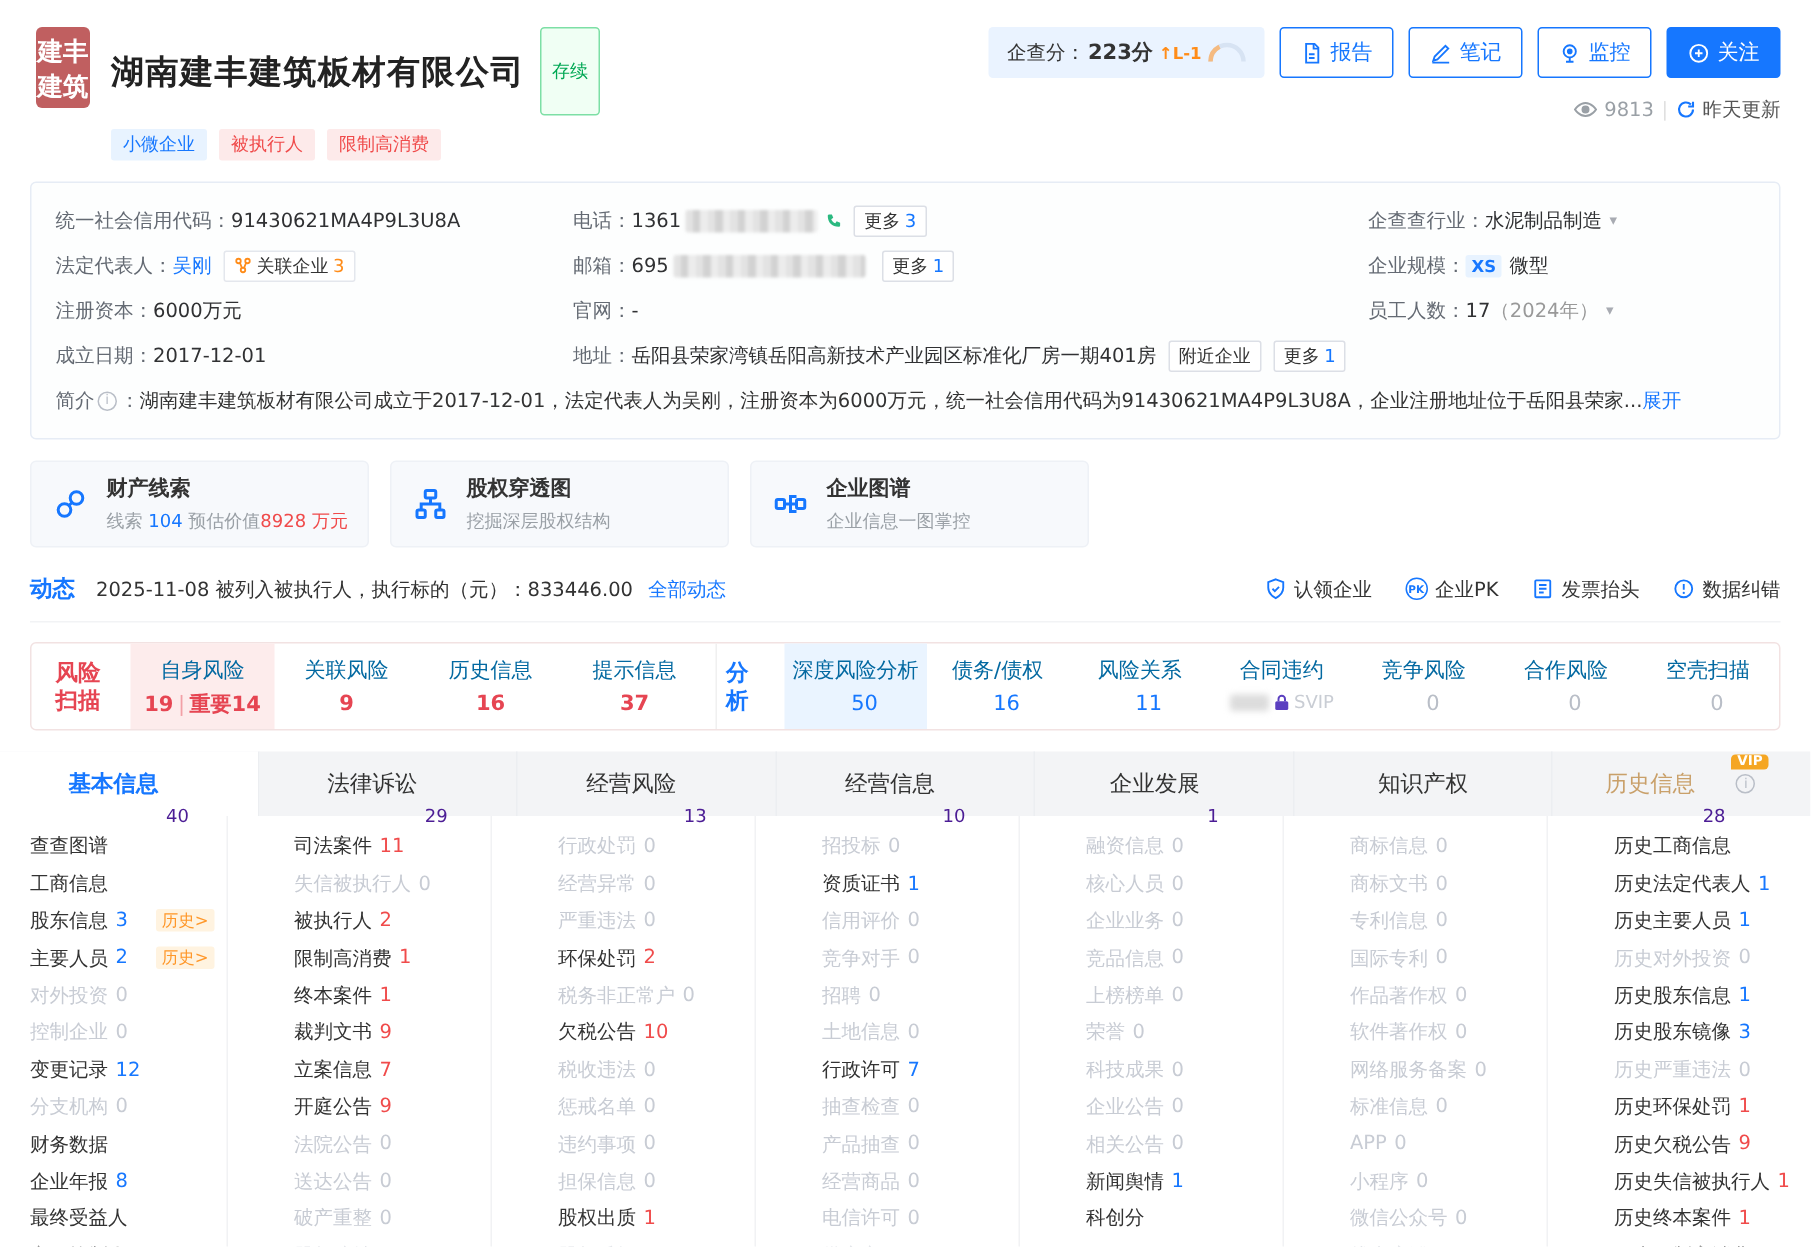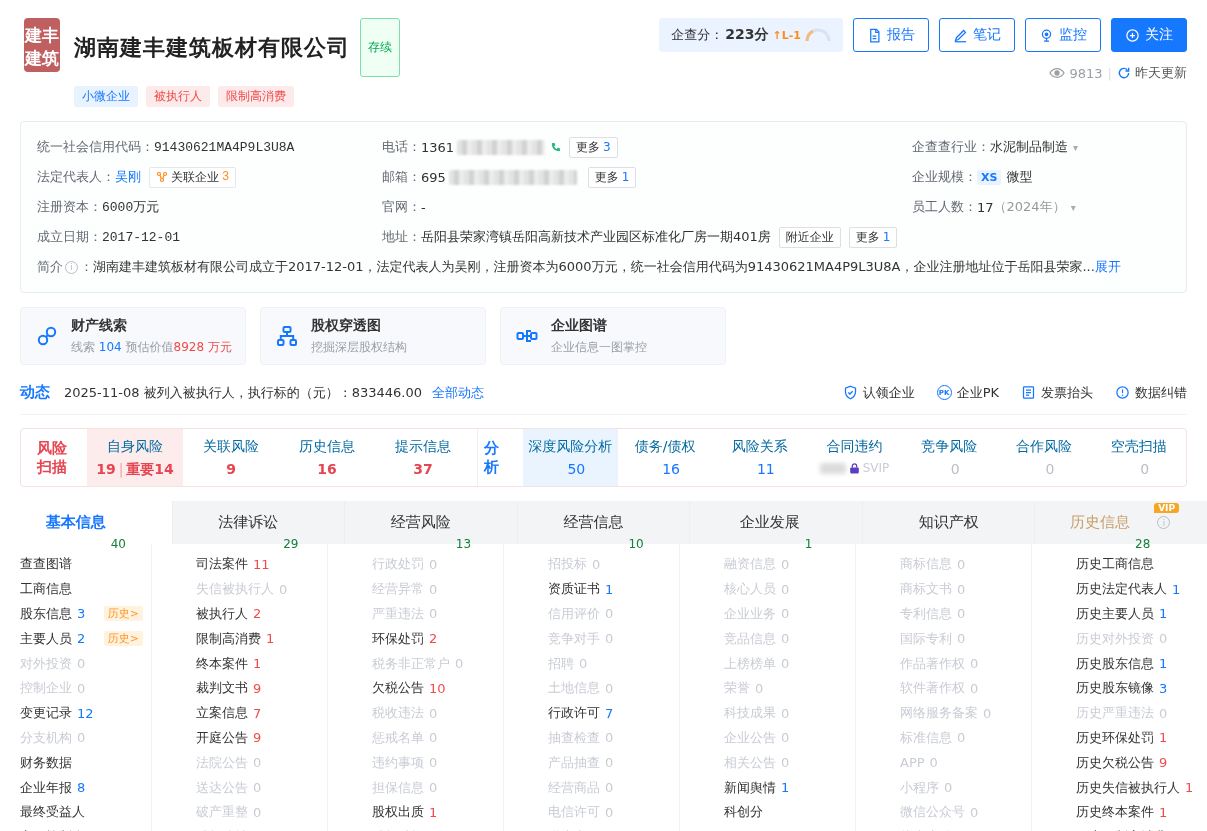--- a/index.html
+++ b/index.html
@@ -35,21 +35,21 @@
   .btn.primary { background:#1677ff; color:#fff; }
   .tr-row2 { margin-top:12px; color:#9aa0a6; font-size:13px; display:flex; justify-content:flex-end; align-items:center; gap:5px; }
   .tr-row2 .upd { color:#555; display:inline-flex; align-items:center; gap:4px; }
   .vsep { color:#e0e0e0; }
 
   
   .info-panel { margin:14px 20px 0 20px; border:1px solid #e6ecf5; border-radius:4px; background:#fdfefe;
     padding:10px 16px 10px 16px; }
   .info-cols { display:flex; }
   .icol { display:flex; flex-direction:column; }
-  .icol.c1 { width:345px;font-family:Liberation Mono, monospace; }
+  .icol.c1 { width:345px; }
   .icol.c2 { width:530px; }
   .icol.c3 { flex:1; }
   .irow { height:30px; display:flex; align-items:center; white-space:nowrap; }
   .ilabel { color:#646a73; }
   .ival { color:#303133; }
   .link { color:#1677ff; cursor:pointer; }
   .mini-btn { border:1px solid #dcdfe6; border-radius:2px; font-size:12px; color:#333; padding:1px 6px;
     margin-left:8px; background:#fff; cursor:pointer; white-space:nowrap; }
   .mini-btn .cnt { color:#1677ff; margin-left:3px; }
   .rel-btn { border:1px solid #e4e7ed; border-radius:2px; font-size:12px; padding:1px 6px; margin-left:8px;
@@ -109,21 +109,21 @@
   .lockwrap { display:inline-flex; align-items:center; gap:2px; margin-top:5px; }
   .blurblob { width:26px; height:11px; border-radius:2px; background:#dcdcdc; filter:blur(2px); }
   .lock-ic { color:#5b3fc0; }
   .svip-txt { color:#c9cdd4; font-size:12px; filter:blur(.4px); }
 
   
   .tabs { margin-top:14px; height:43px; background:#f3f4f6; display:flex; }
   .tab { flex:1; display:flex; align-items:center; justify-content:center; gap:5px; font-size:15px;
     color:#333; cursor:pointer; position:relative; border-right:1px solid #eceef1; }
   .tab:last-child { border-right:none; }
-  .tab .cnt { font-size:12px; color:#15803d;margin-top:43px; }
+  .tab .cnt { font-size:12px; color:#4c1d95;margin-top:43px; }
   .tab.active { background:#fff; }
   .tab.active .lbl { color:#1677ff; font-weight:bold; }
   .tab.vip .lbl { color:#c9a06a; }
   .vip-badge { position:absolute; top:2px; right:28px; background:#f5a623; color:#fff; font-size:9px;
     font-weight:bold; padding:0 4px; border-radius:3px 3px 3px 0; }
 
   
   .grid { display:flex; height:337px; overflow:hidden; background:#fff; }
   .gcol { flex:1; border-right:1px solid #f1f2f4; padding:8px 0 0 44px; }
   .gcol:first-child { padding-left:20px; }

